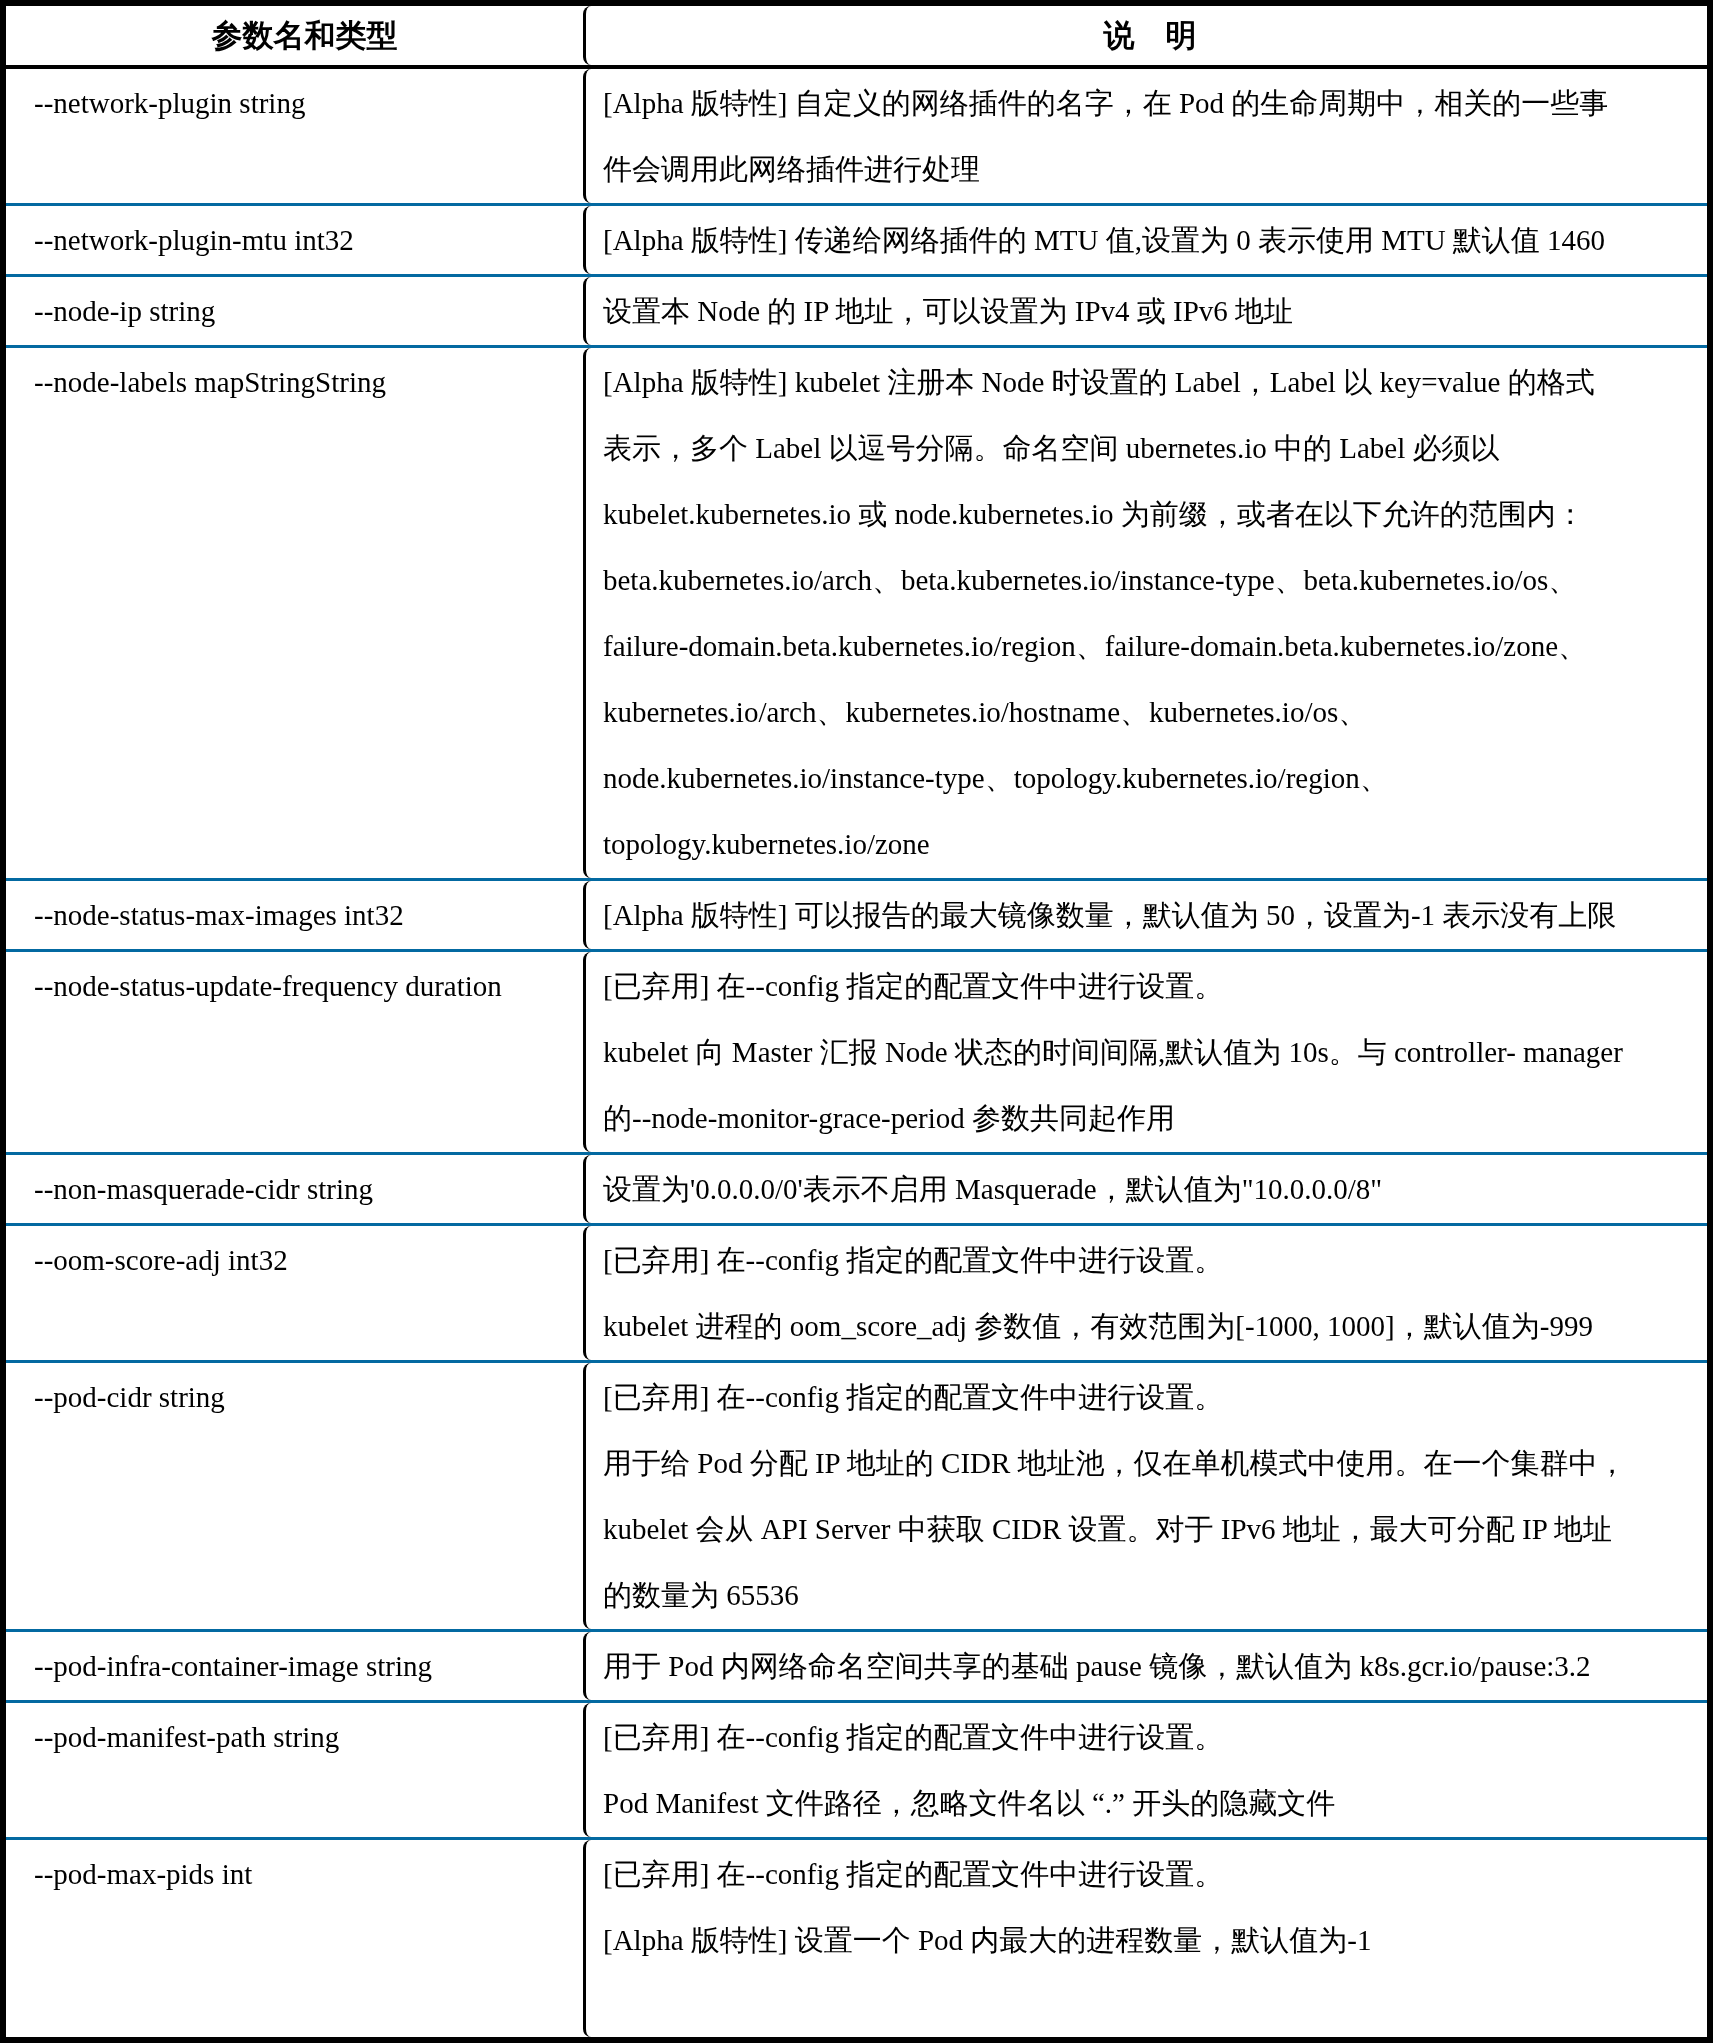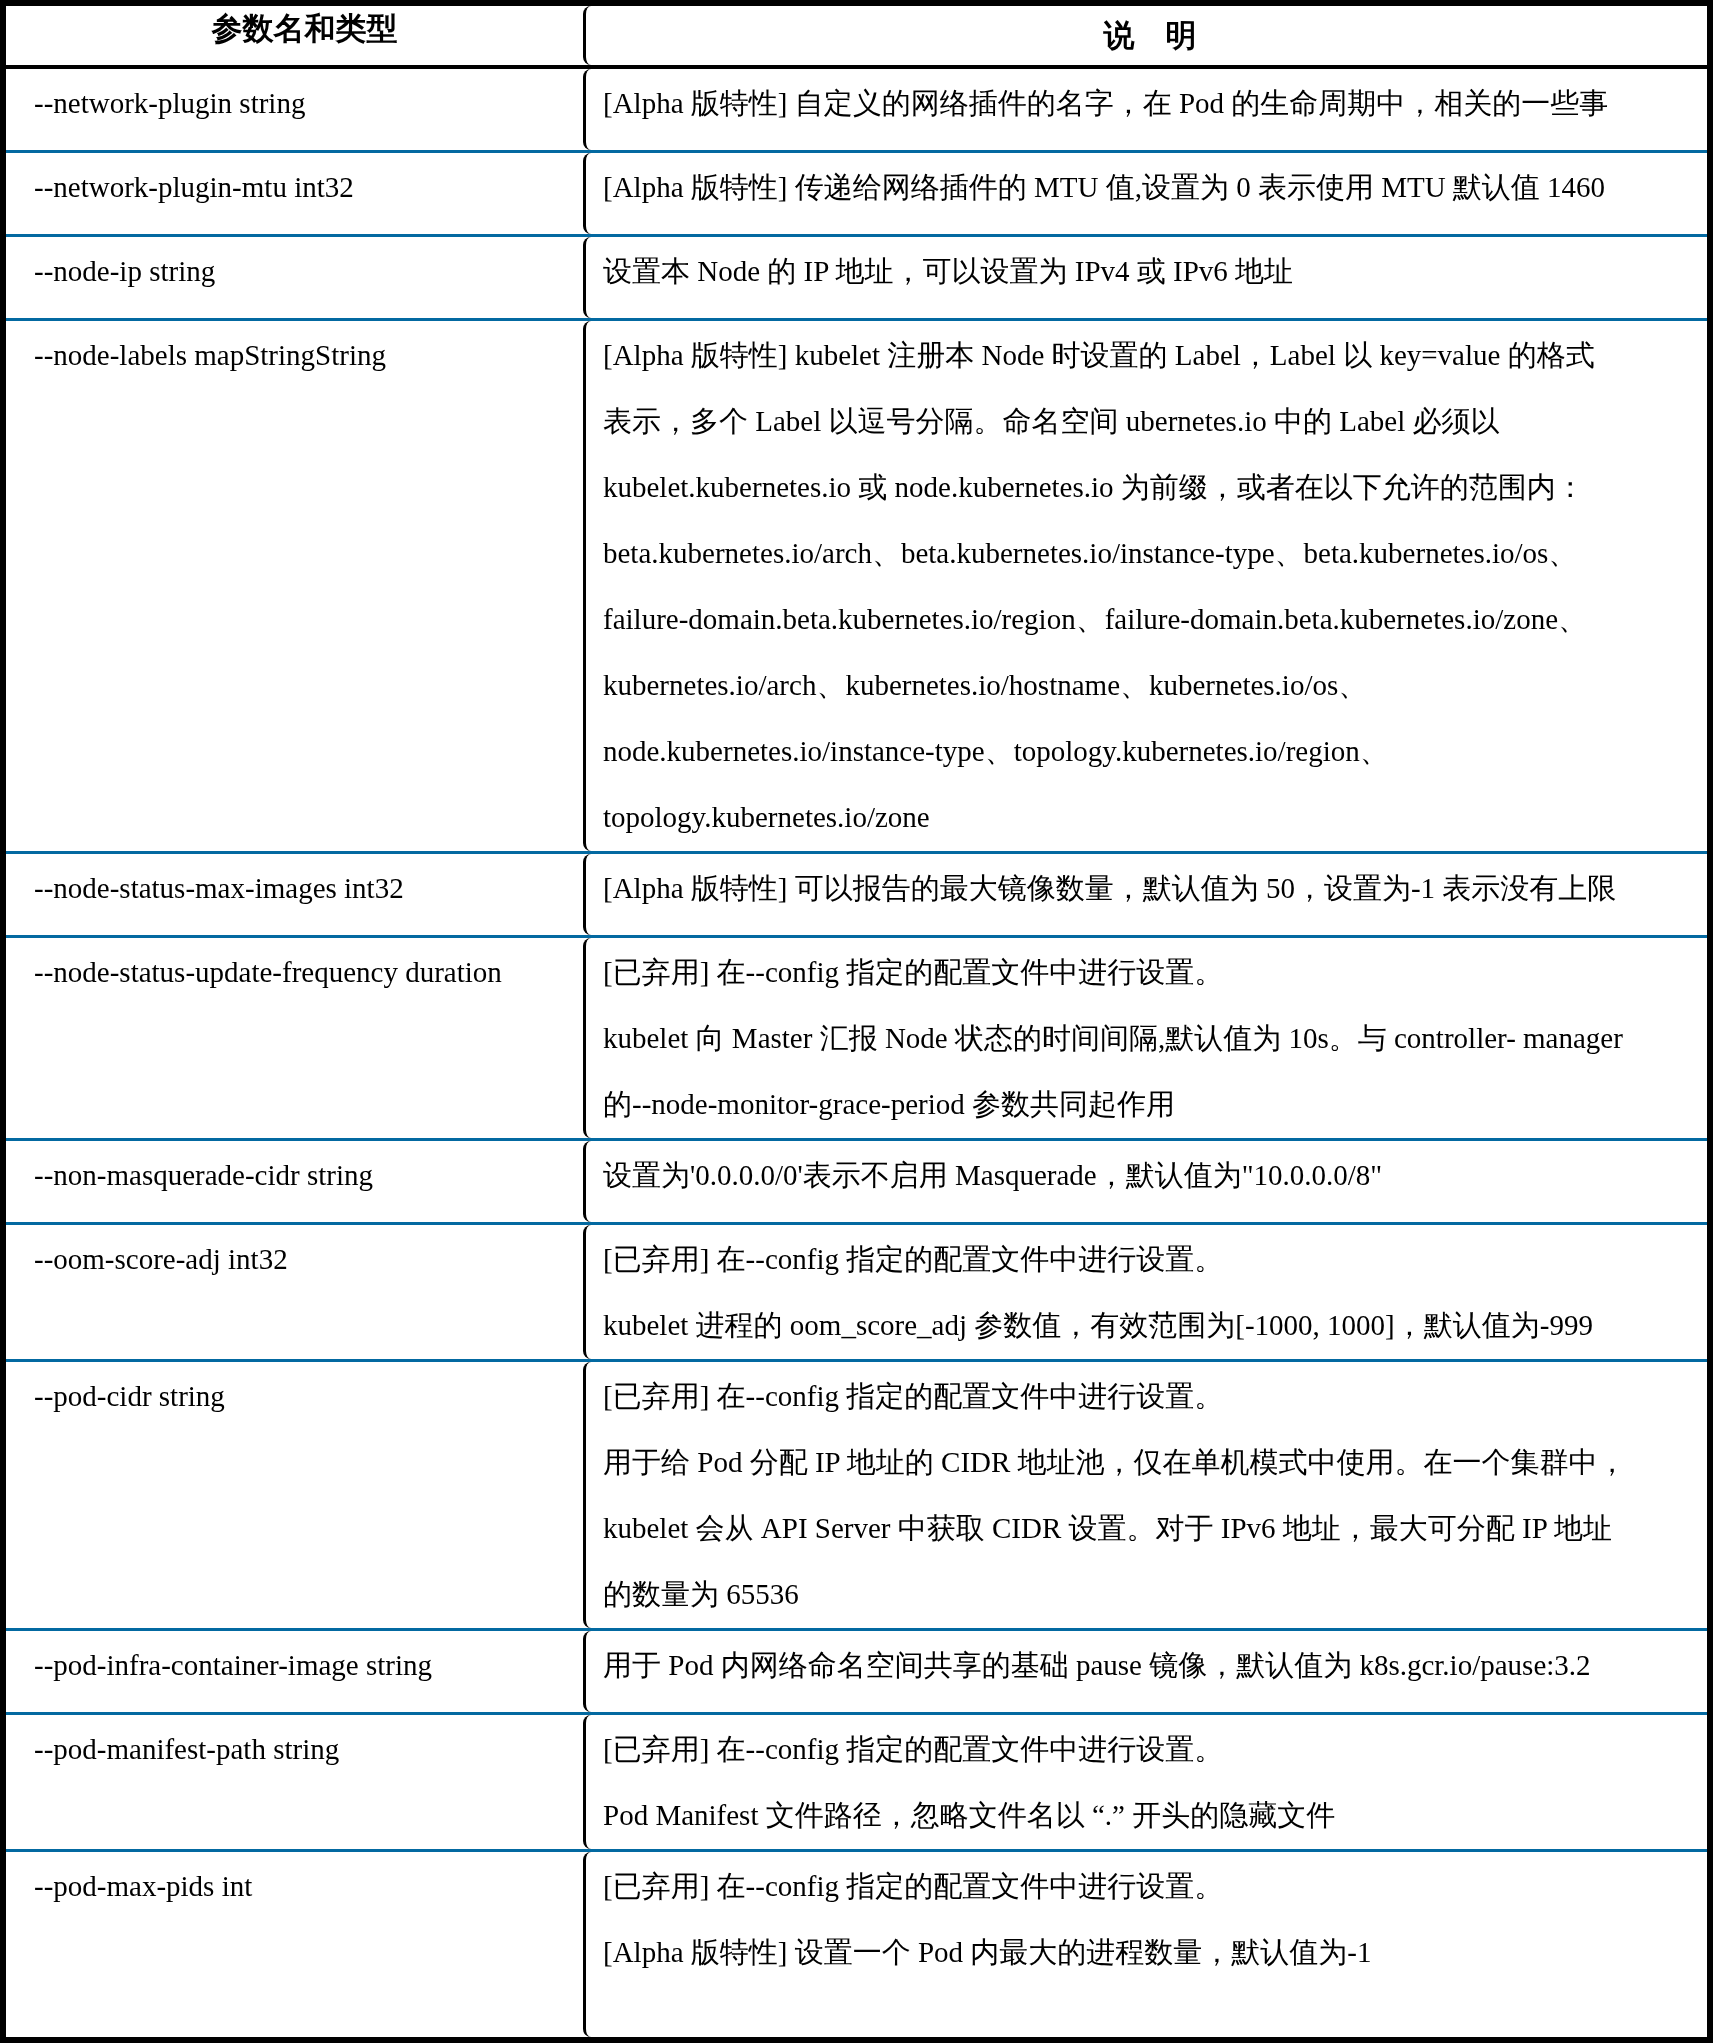--- a/index.html
+++ b/index.html
@@ -48,21 +48,21 @@
   #table-body .row:last-child {
     flex: 1;
   }
   .cell {
     box-sizing: border-box;
     overflow: hidden;
   }
   .cell.param {
     flex: 0 0 577px;
     width: 577px;
-    padding: 1px 8px 14px 28px;
+    padding: 1px 8px 1px 28px;
   }
   .cell.desc {
     flex: 1;
     border-left: 3px solid #000000;
     padding: 1px 10px 1px 17px;
     border-radius: 8px;
   }
   .line {
     line-height: 66px;
     white-space: nowrap;
@@ -76,20 +76,21 @@
     <div class="cell param">参数名和类型</div>
     <div class="cell desc">说　明</div>
   </div>
   <div id="table-body">
   <div class="row">
     <div class="cell param">
       <div class="line">--network-plugin string</div>
     </div>
     <div class="cell desc">
           <div class="line">[Alpha 版特性] 自定义的网络插件的名字，在 Pod 的生命周期中，相关的一些事</div>
+          <div class="line">件会调用此网络插件进行处理</div>
         </div>
   </div>
 
   <div class="row">
     <div class="cell param">
       <div class="line">--network-plugin-mtu int32</div>
     </div>
     <div class="cell desc">
           <div class="line">[Alpha 版特性] 传递给网络插件的 MTU 值,设置为 0 表示使用 MTU 默认值 1460</div>
         </div>

